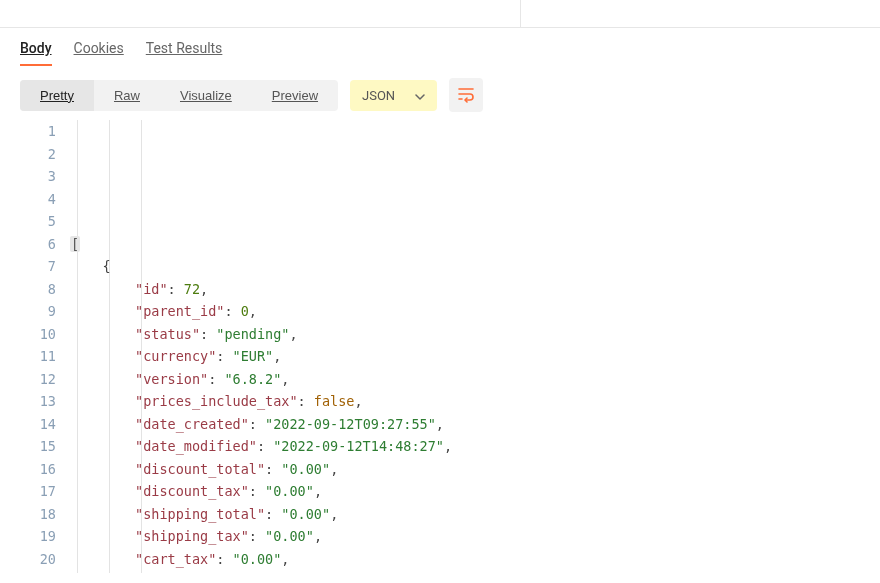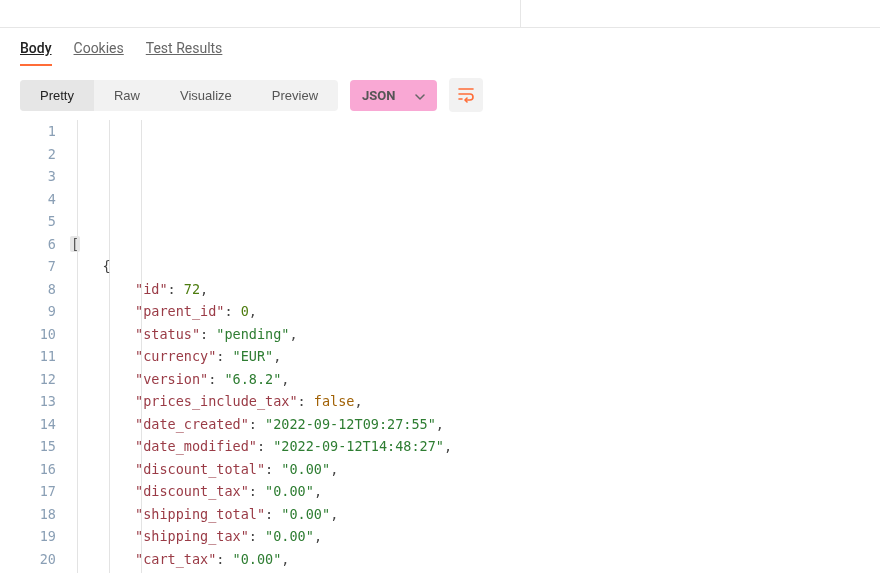--- a/index.html
+++ b/index.html
@@ -64,37 +64,37 @@
     border-radius: 4px;
     overflow: hidden;
   }
   .btn {
     padding: 8px 20px;
     font-size: 13px;
     color: #555;
     cursor: pointer;
     background: transparent;
     border: none;
+    text-decoration: underline;
   }
   .btn.active {
     background: #e6e6e6;
     color: #222;
     font-weight: 500;
   }
   .dropdown {
     display: flex;
     align-items: center;
     gap: 20px;
     padding: 8px 12px;
-    background: #f9a8d4;
+    background: #fef9c3;
     border-radius: 4px;
     cursor: pointer;
     color: #555;
     font-size: 13px;
-    font-weight: bold;
   }
   .icon-btn {
     width: 34px;
     height: 34px;
     background: #f2f2f2;
     border-radius: 4px;
     display: flex;
     align-items: center;
     justify-content: center;
     cursor: pointer;

